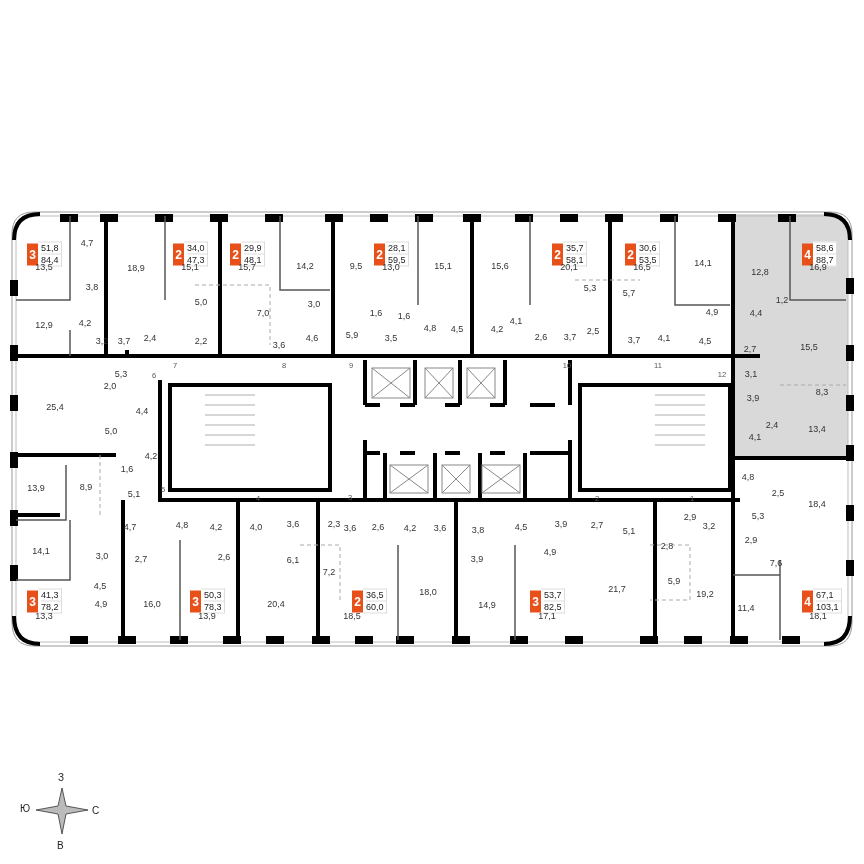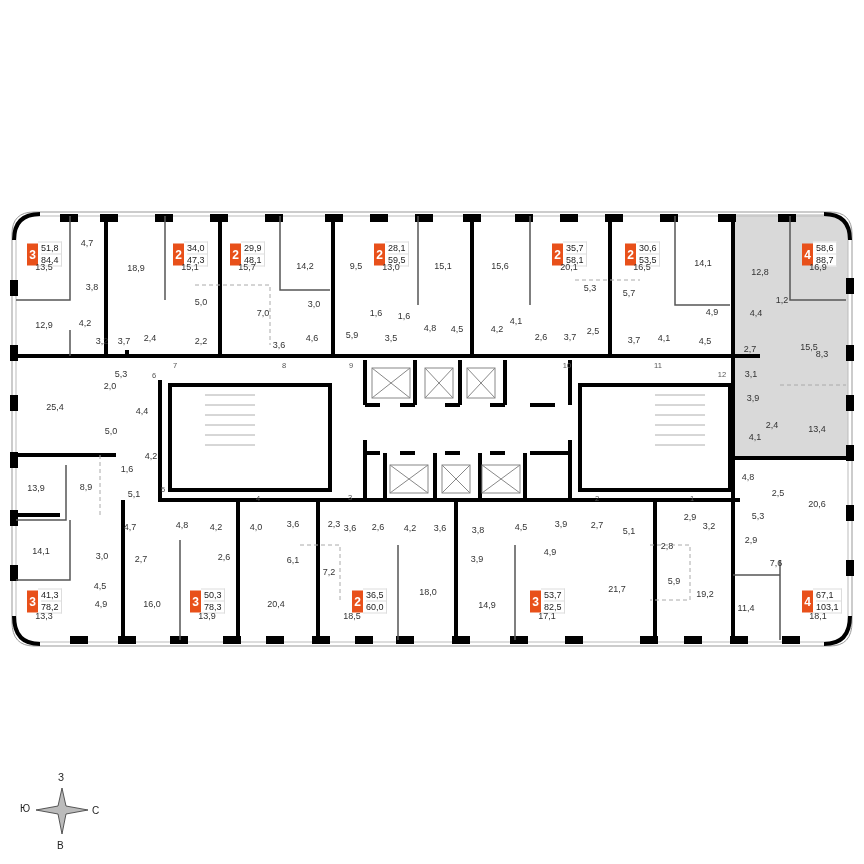--- a/index.html
+++ b/index.html
@@ -290,33 +290,33 @@
     <span class="lbl" style="left: 705px; top: 341px;">4,5</span>
     <span class="lbl" style="left: 756px; top: 313px;">4,4</span>
     <span class="lbl" style="left: 809px; top: 339px; margin-top: 8px;">15,5</span>
     <span class="lbl" style="left: 750px; top: 349px;">2,7</span>
     <span class="lbl" style="left: 121px; top: 374px;">5,3</span>
     <span class="lbl" style="left: 110px; top: 386px;">2,0</span>
     <span class="lbl" style="left: 55px; top: 407px;">25,4</span>
     <span class="lbl" style="left: 142px; top: 411px;">4,4</span>
     <span class="lbl" style="left: 111px; top: 431px;">5,0</span>
     <span class="lbl" style="left: 751px; top: 374px;">3,1</span>
-    <span class="lbl" style="left: 822px; top: 354px;">8,3</span>
+    <span class="lbl" style="left: 822px; top: 392px;">8,3</span>
     <span class="lbl" style="left: 753px; top: 398px;">3,9</span>
     <span class="lbl" style="left: 772px; top: 425px;">2,4</span>
     <span class="lbl" style="left: 817px; top: 429px;">13,4</span>
     <span class="lbl" style="left: 755px; top: 437px;">4,1</span>
     <span class="lbl" style="left: 151px; top: 456px;">4,2</span>
     <span class="lbl" style="left: 127px; top: 469px;">1,6</span>
     <span class="lbl" style="left: 36px; top: 488px;">13,9</span>
     <span class="lbl" style="left: 86px; top: 487px;">8,9</span>
     <span class="lbl" style="left: 134px; top: 494px;">5,1</span>
     <span class="lbl" style="left: 748px; top: 477px;">4,8</span>
     <span class="lbl" style="left: 778px; top: 493px;">2,5</span>
-    <span class="lbl" style="left: 817px; top: 504px;">20,6</span>
+    <span class="lbl" style="left: 817px; top: 504px;">18,4</span>
     <span class="lbl" style="left: 130px; top: 527px;">4,7</span>
     <span class="lbl" style="left: 182px; top: 525px;">4,8</span>
     <span class="lbl" style="left: 216px; top: 527px;">4,2</span>
     <span class="lbl" style="left: 256px; top: 527px;">4,0</span>
     <span class="lbl" style="left: 293px; top: 524px;">3,6</span>
     <span class="lbl" style="left: 334px; top: 524px;">2,3</span>
     <span class="lbl" style="left: 350px; top: 528px;">3,6</span>
     <span class="lbl" style="left: 378px; top: 527px;">2,6</span>
     <span class="lbl" style="left: 410px; top: 528px;">4,2</span>
     <span class="lbl" style="left: 440px; top: 528px;">3,6</span>

